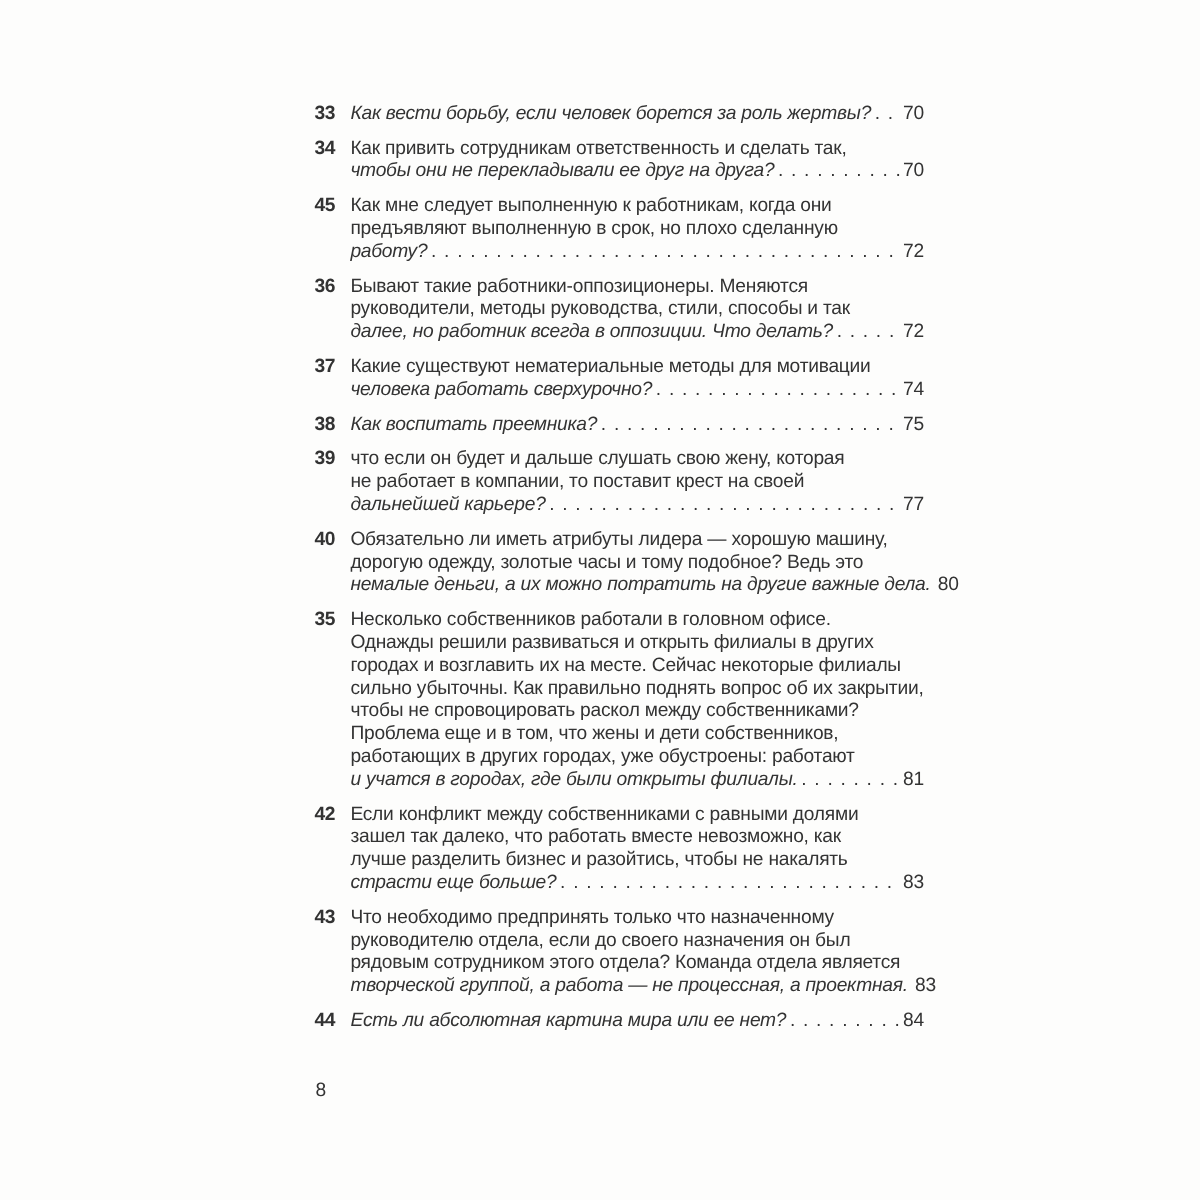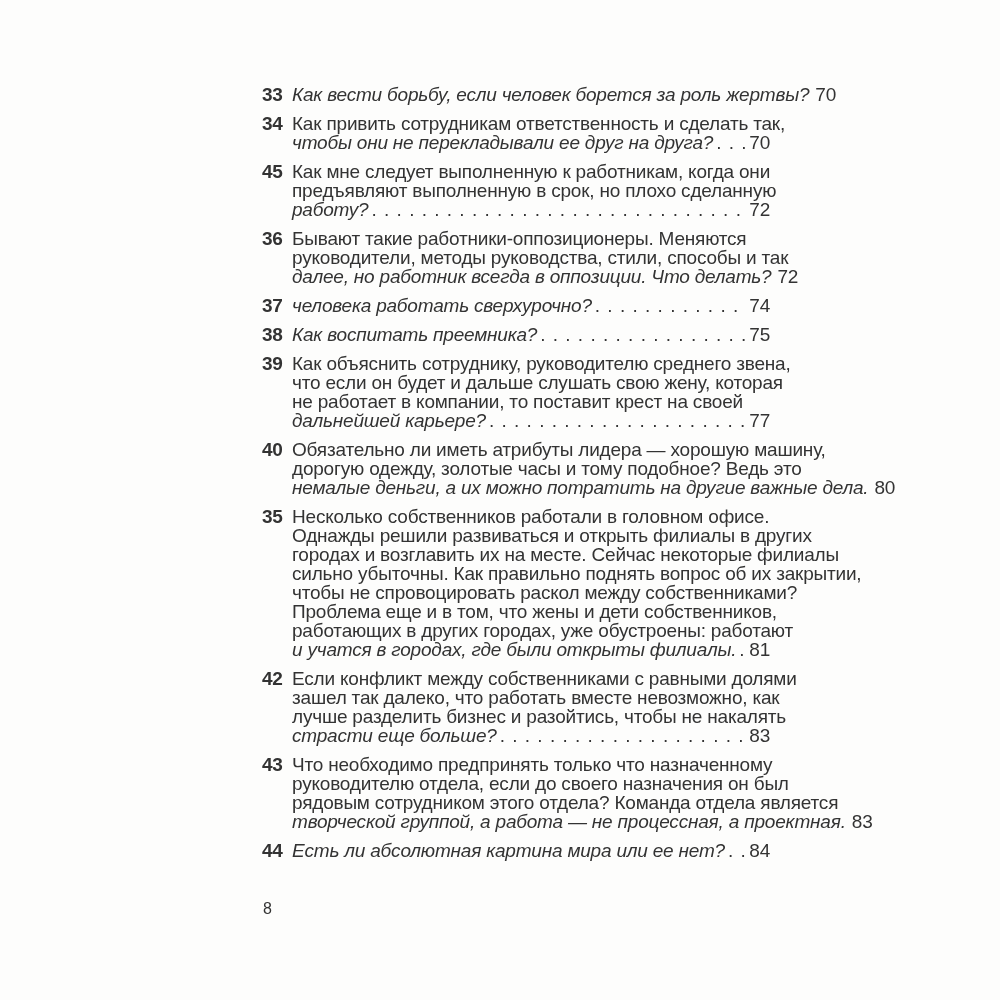--- a/index.html
+++ b/index.html
@@ -17,21 +17,21 @@
     position: absolute;
     inset: 0;
     background: #fdfdfc;
   }
   .toc {
     position: absolute;
     left: 262px;
     top: 85px;
     width: 508px;
     color: #333333;
-    font-size: 19px;
+    font-size: 16px;
     line-height: 19px;
     letter-spacing: -0.2px;
   }
   .entry {
     display: flex;
     margin-bottom: 10px;
   }
   .entry:last-child { margin-bottom: 12px; }
   .num {
     flex: 0 0 30px;
@@ -126,20 +126,21 @@
             <span class="txt">далее, но работник всегда в оппозиции. Что делать?</span>
             <span class="dots"></span>
             <span class="pg">72</span>
           </div>
         </div>
   </div>
 
   <div class="entry">
     <span class="num">37</span>
     <div class="body">
+          <div class="line">Какие существуют нематериальные методы для мотивации</div>
           <div class="line last">
             <span class="txt">человека работать сверхурочно?</span>
             <span class="dots"></span>
             <span class="pg">74</span>
           </div>
         </div>
   </div>
 
   <div class="entry">
     <span class="num">38</span>
@@ -148,21 +149,20 @@
             <span class="txt">Как воспитать преемника?</span>
             <span class="dots"></span>
             <span class="pg">75</span>
           </div>
         </div>
   </div>
 
   <div class="entry">
     <span class="num">39</span>
     <div class="body">
-          <div class="line">Как объяснить сотруднику, руководителю среднего звена,</div>
           <div class="line">что если он будет и дальше слушать свою жену, которая</div>
           <div class="line">не работает в компании, то поставит крест на своей</div>
           <div class="line last">
             <span class="txt">дальнейшей карьере?</span>
             <span class="dots"></span>
             <span class="pg">77</span>
           </div>
         </div>
   </div>
 

